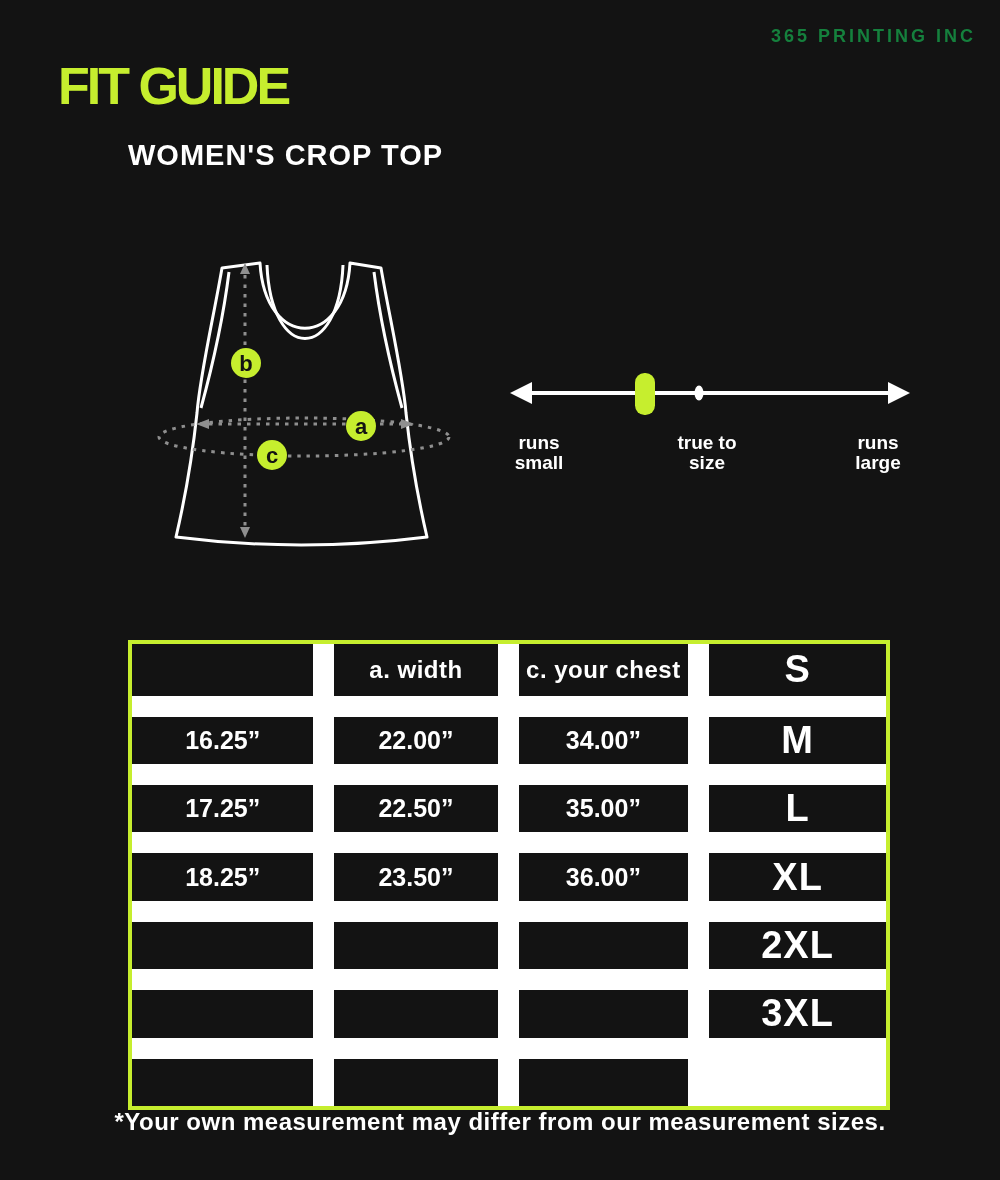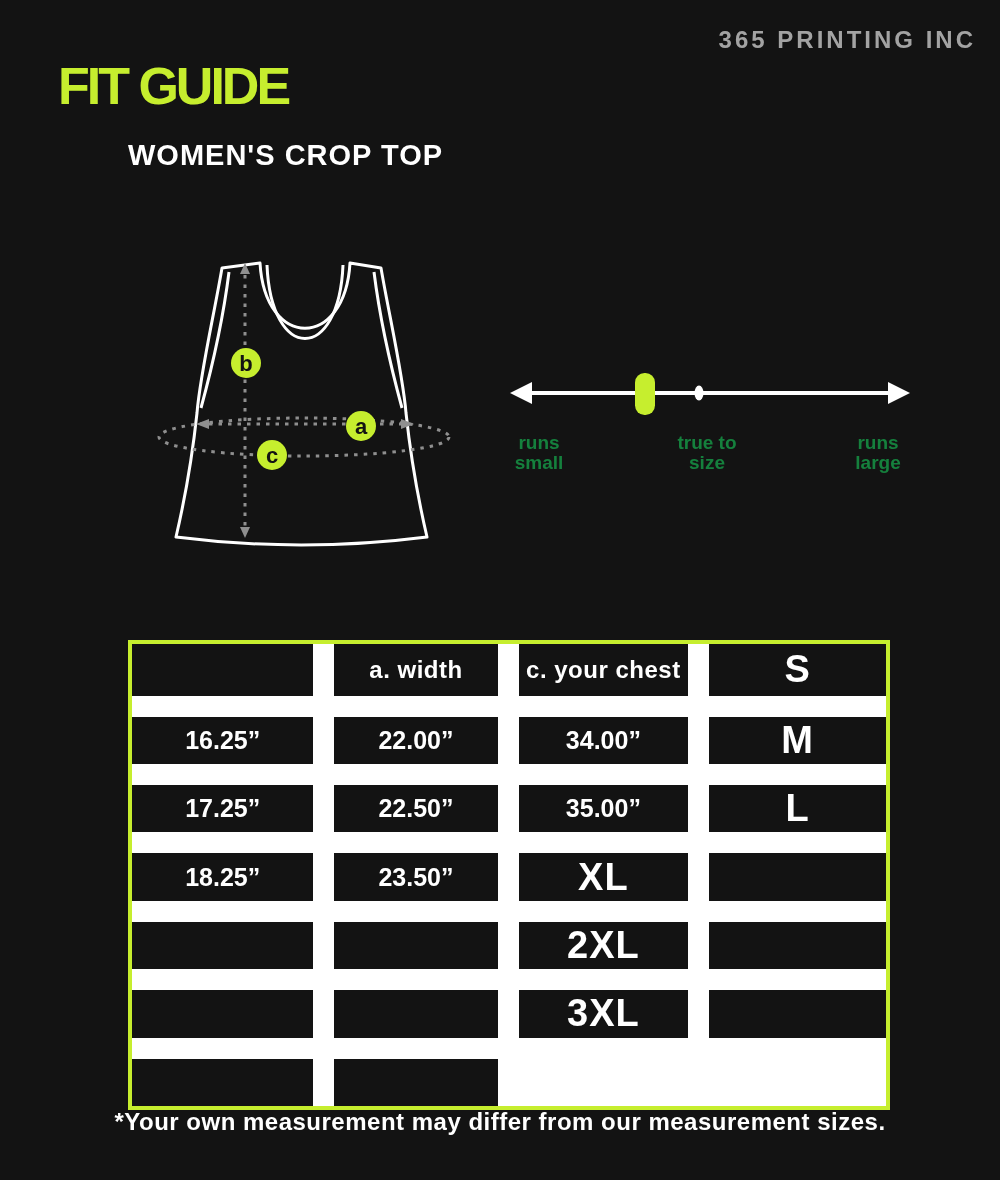--- a/index.html
+++ b/index.html
@@ -6,40 +6,40 @@
   body{
     width:1000px;height:1180px;
     background:#131313;
     position:relative;
     overflow:hidden;
     font-family:"Liberation Sans",sans-serif;
     color:#ffffff;
   }
   .brand{
     position:absolute;top:26px;right:24px;
-    font-size:24px;font-weight:bold;letter-spacing:3px;
-    color:#a3a3a3;white-space:nowrap;
+    font-size:18px;font-weight:bold;letter-spacing:3px;
+    color:#15803d;white-space:nowrap;
   }
   .title{
     position:absolute;top:56px;left:58px;
     font-size:52px;font-weight:bold;letter-spacing:-3px;
     color:#c6ee2e;white-space:nowrap;
   }
   .subtitle{
     position:absolute;top:139px;left:128px;
     font-size:29px;font-weight:bold;letter-spacing:1px;
     color:#ffffff;white-space:nowrap;
   }
   .diagram{position:absolute;left:140px;top:245px;width:330px;height:320px;}
   .scale{position:absolute;left:500px;top:360px;width:420px;height:120px;}
   .scale svg{position:absolute;left:0;top:0;}
   .scale-label{
     position:absolute;top:73px;width:84px;
     text-align:center;font-size:19px;font-weight:bold;line-height:20px;
-    color:#15803d;
+    color:#ffffff;
   }
   .scale-label.small{left:-3px;}
   .scale-label.true{left:165px;}
   .scale-label.large{left:336px;}
   .size-table{
     position:absolute;left:128px;top:640px;
     width:762px;height:470px;
     box-sizing:border-box;
     border:4px solid #c6ee2e;
     background:#ffffff;
@@ -118,20 +118,21 @@
   <div class="cell value">34.00”</div>
 
   <div class="cell size">M</div>
   <div class="cell value">17.25”</div>
   <div class="cell value">22.50”</div>
   <div class="cell value">35.00”</div>
 
   <div class="cell size">L</div>
   <div class="cell value">18.25”</div>
   <div class="cell value">23.50”</div>
+  <div class="cell value">36.00”</div>
 
   <div class="cell size">XL</div>
   <div class="cell value"></div>
   <div class="cell value"></div>
   <div class="cell value"></div>
 
   <div class="cell size">2XL</div>
   <div class="cell value"></div>
   <div class="cell value"></div>
   <div class="cell value"></div>

